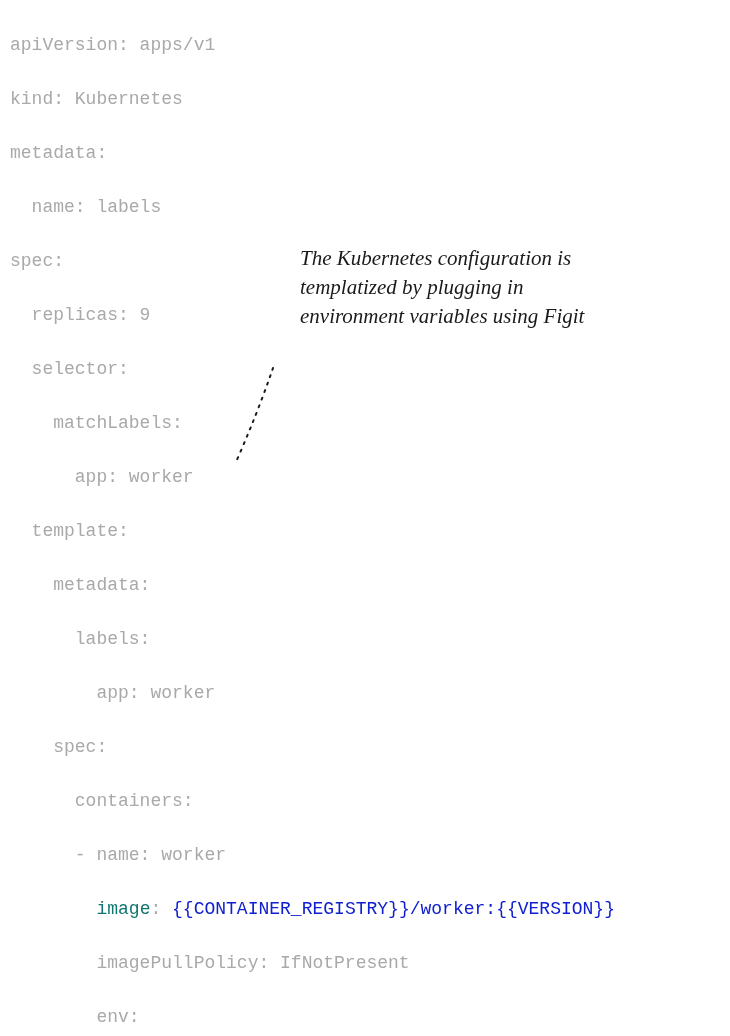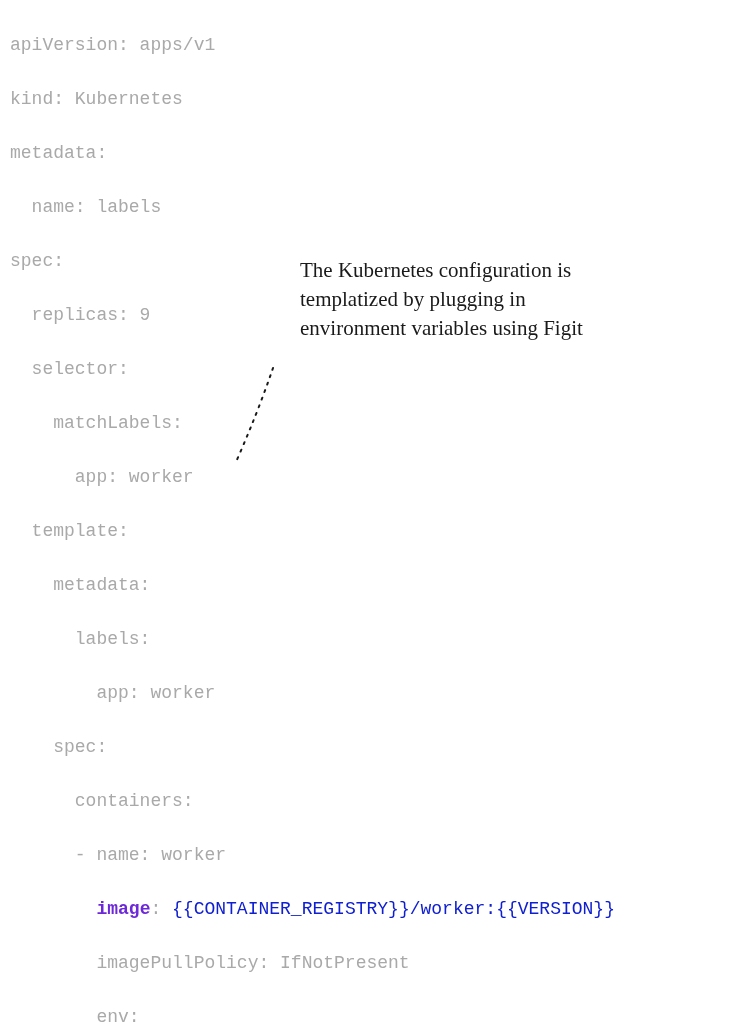--- a/index.html
+++ b/index.html
@@ -16,21 +16,21 @@
     height: 1036px;
     font-family: "Consolas", "Menlo", "Courier New", monospace;
     font-size: 18px;
     line-height: 27px;
     color: #a9a9a9;
     padding: 5px 10px;
     box-sizing: border-box;
     white-space: pre;
   }
   .line { display: block; }
-  .hl-key { color: #6d28d9; font-weight: bold; } 
+  .hl-key { color: #0f766e; } 
   .hl-var { color: #1020d0; } 
   .annotation {
     position: absolute;
     font-family: "Segoe Script", "Comic Sans MS", cursive;
     color: #1a1a1a;
     font-size: 21px;
     line-height: 29px;
     white-space: normal;
     width: 330px;
   }
@@ -73,17 +73,17 @@
 
 
 
 
 
 
 
 
 </div>
 
-<div class="annotation" style="left:300px; top:256px;">The Kubernetes configuration is templatized by plugging in environment variables using Figit</div>
+<div class="annotation" style="left:300px; top:244px;font-style:italic;">The Kubernetes configuration is templatized by plugging in environment variables using Figit</div>
 
 <svg class="arrow" style="left:228px; top:362px;" width="60" height="110">
   <path d="M 45 6 Q 30 50 8 100" stroke="#1a1a1a" stroke-width="2" fill="none" stroke-dasharray="2,6" stroke-linecap="round"></path>
 </svg>
 
 </body></html>

